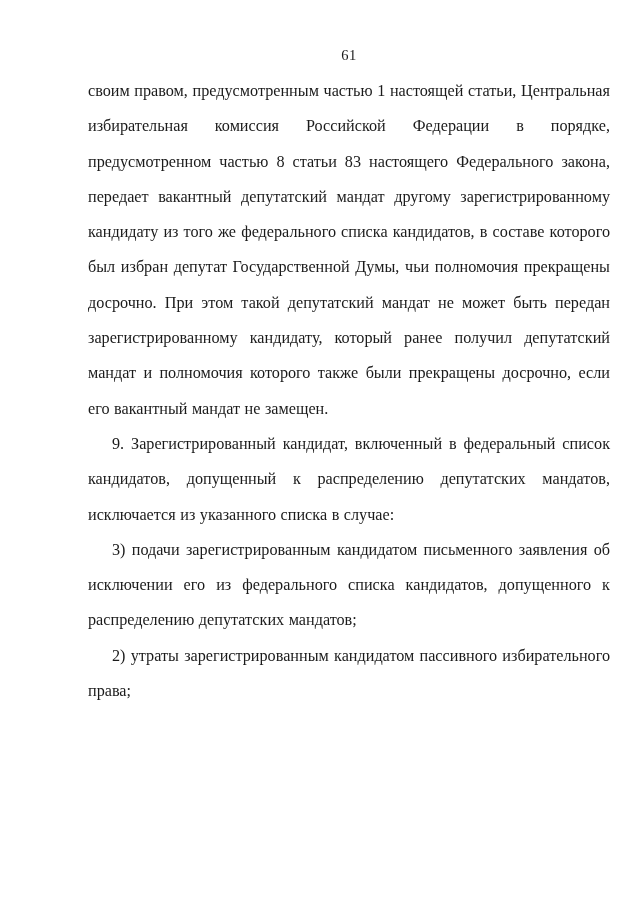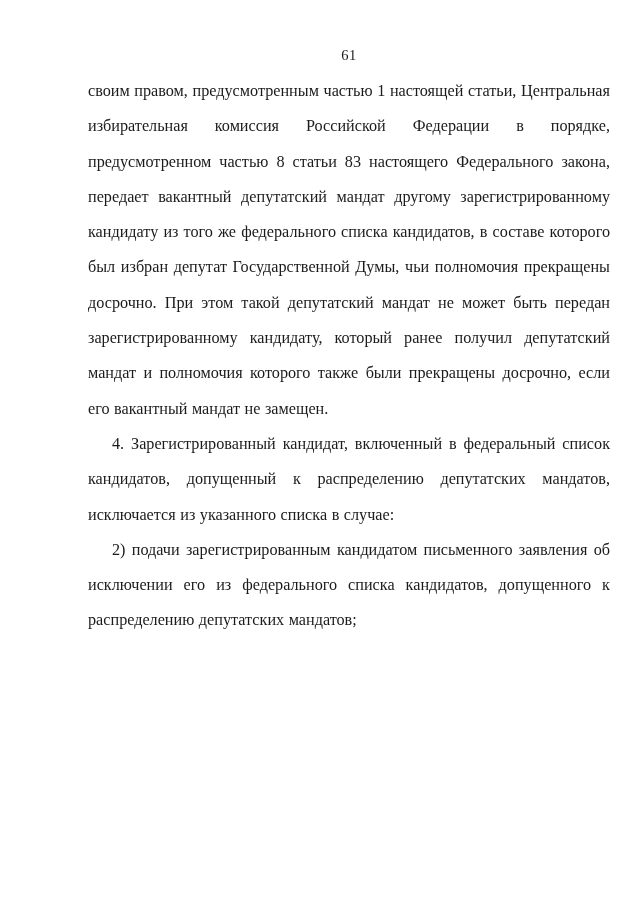--- a/index.html
+++ b/index.html
@@ -46,17 +46,18 @@
   }
 </style>
 </head>
 <body>
 
 <div class="page">
   <div class="content">
     <div class="page-number">61</div>
     <div class="body-text">
       <p class="para">своим правом, предусмотренным частью 1 настоящей статьи, Центральная избирательная комиссия Российской Федерации в порядке, предусмотренном частью 8 статьи 83 настоящего Федерального закона, передает вакантный депутатский мандат другому зарегистрированному кандидату из того же федерального списка кандидатов, в составе которого был избран депутат Государственной Думы, чьи полномочия прекращены досрочно. При этом такой депутатский мандат не может быть передан зарегистрированному кандидату, который ранее получил депутатский мандат и полномочия которого также были прекращены досрочно, если его вакантный мандат не замещен.</p>
-      <p class="para indent">4. Зарегистрированный кандидат, включенный в федеральный список кандидатов, допущенный к распределению депутатских мандатов, исключается из указанного списка в случае:</p>
-      <p class="para indent">2) подачи зарегистрированным кандидатом письменного заявления об исключении его из федерального списка кандидатов, допущенного к распределению депутатских мандатов;</p>
+      <p class="para indent">9. Зарегистрированный кандидат, включенный в федеральный список кандидатов, допущенный к распределению депутатских мандатов, исключается из указанного списка в случае:</p>
+      <p class="para indent">3) подачи зарегистрированным кандидатом письменного заявления об исключении его из федерального списка кандидатов, допущенного к распределению депутатских мандатов;</p>
+      <p class="para indent">2) утраты зарегистрированным кандидатом пассивного избирательного права;</p>
     </div>
   </div>
 </div>
 
 </body></html>

